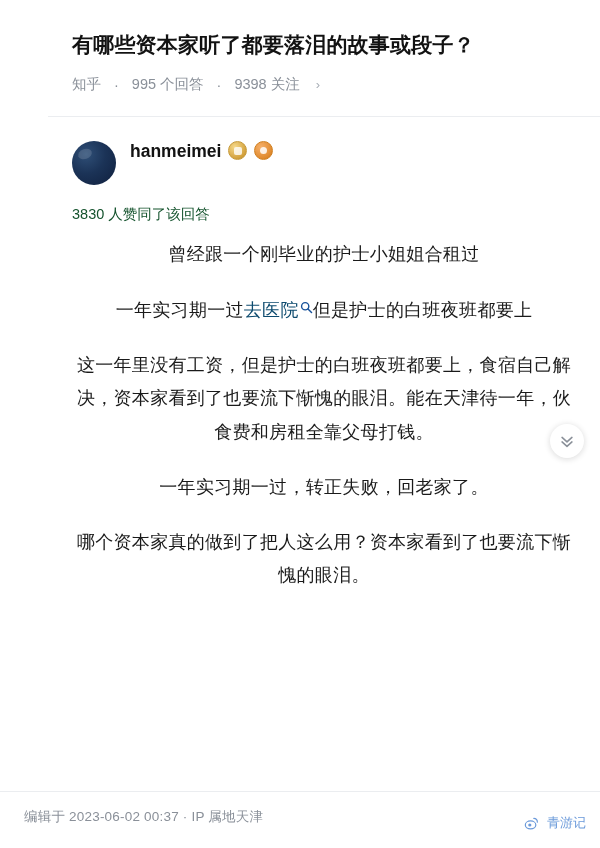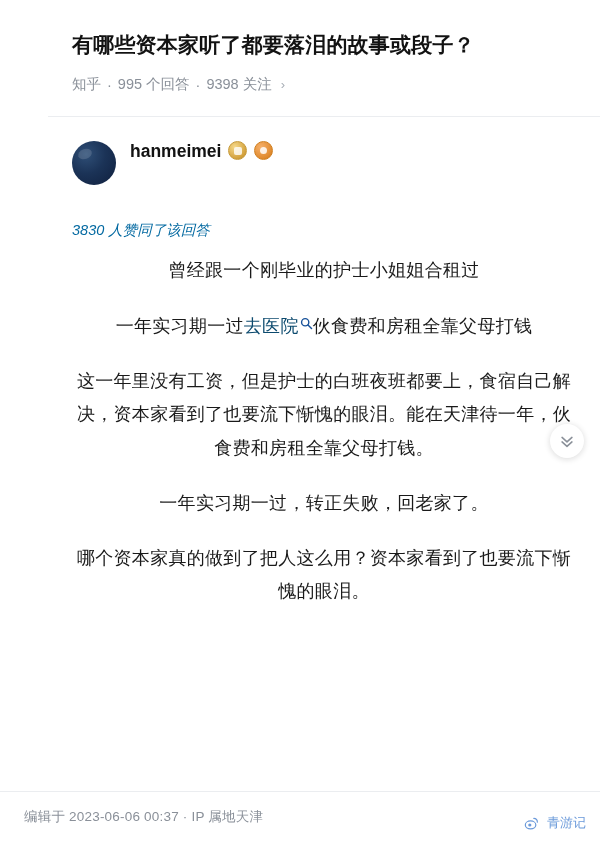--- a/index.html
+++ b/index.html
@@ -34,21 +34,21 @@
     line-height: 1.4;
     color: #121212;
     letter-spacing: 0.2px;
   }
   .question-meta {
     margin-top: 16px;
     font-size: 14.5px;
     color: #8a9099;
     display: flex;
     align-items: center;
-    gap: 1px;
+    gap: 8px;
   }
   .question-meta .sep {
     margin: 0 5px;
   }
   .meta-arrow {
     margin-left: 8px;
     font-size: 13px;
     color: #a8aeb6;
   }
 
@@ -138,24 +138,23 @@
     cursor: pointer;
     font-family: "Liberation Sans", sans-serif;
     white-space: nowrap;
   }
   .follow-btn .plus {
     font-size: 15px;
     margin-right: 2px;
   }
 
   .vote-line {
-    margin-top: 36px;
+    margin-top: 20px;
     font-size: 14.5px;
-    color: #0369a1;
-    font-style: italic;
+    color: #14532d;
   }
 
   
   .answer-body {
     margin-top: 14px;
     font-size: 18px;
     line-height: 1.85;
     color: #1a1a1a;
     letter-spacing: 0.3px;
   }
@@ -272,40 +271,40 @@
 
     <div class="vote-line">3830 人赞同了该回答</div>
 
     <div class="answer-body">
       <p>曾经跟一个刚毕业的护士小姐姐合租过</p>
 
       <p>
         <span>一年实习期一过</span><a class="inline-link"><span>去医院</span><span class="link-search-icon"><svg viewBox="0 0 14 14" width="13" height="13">
                 <circle cx="5.6" cy="5.6" r="3.9" fill="none" stroke="#175199" stroke-width="1.5"></circle>
                 <line x1="8.6" y1="8.6" x2="12.4" y2="12.4" stroke="#175199" stroke-width="1.6" stroke-linecap="round"></line>
-              </svg></span></a><span>伙食费和房租全靠父母打钱</span>
+              </svg></span></a><span>但是护士的白班夜班都要上</span>
       </p>
 
       <p>这一年里没有工资，但是护士的白班夜班都要上，食宿自己解决，资本家看到了也要流下惭愧的眼泪。能在天津待一年，伙食费和房租全靠父母打钱。</p>
       <p>一年实习期一过，转正失败，回老家了。</p>
       <p>哪个资本家真的做到了把人这么用？资本家看到了也要流下惭愧的眼泪。</p>
     </div>
   </div>
 
   <button class="expand-btn">
     <span>
       <svg viewBox="0 0 20 20" width="18" height="18">
         <polyline points="4.5,6 10,11 15.5,6" fill="none" stroke="#8a9099" stroke-width="1.7" stroke-linecap="round" stroke-linejoin="round"></polyline>
         <polyline points="4.5,11 10,16 15.5,11" fill="none" stroke="#8a9099" stroke-width="1.7" stroke-linecap="round" stroke-linejoin="round"></polyline>
       </svg>
     </span>
   </button>
 
   <div class="footer-divider"></div>
-  <div class="footer">编辑于 2023-06-06 00:37 · IP 属地天津</div>
+  <div class="footer">编辑于 2023-06-02 00:37 · IP 属地天津</div>
   <div class="watermark">
     <span class="weibo-icon">
       <svg viewBox="0 0 16 16" width="15" height="15">
         <ellipse cx="7" cy="9.5" rx="5.6" ry="4.2" fill="none" stroke="#5b8fd6" stroke-width="1.3"></ellipse>
         <circle cx="6.2" cy="9.6" r="1.7" fill="#5b8fd6"></circle>
         <path d="M10.5 2.6c2.3 0 4 1.8 3.7 4" fill="none" stroke="#5b8fd6" stroke-width="1.3" stroke-linecap="round"></path>
       </svg>
     </span>
     <span>青游记</span>
   </div>

